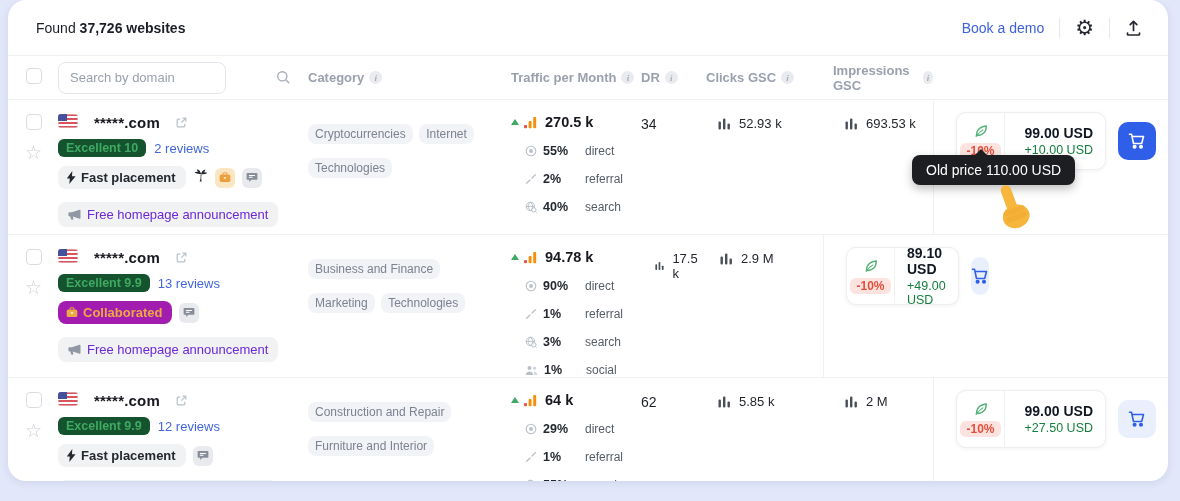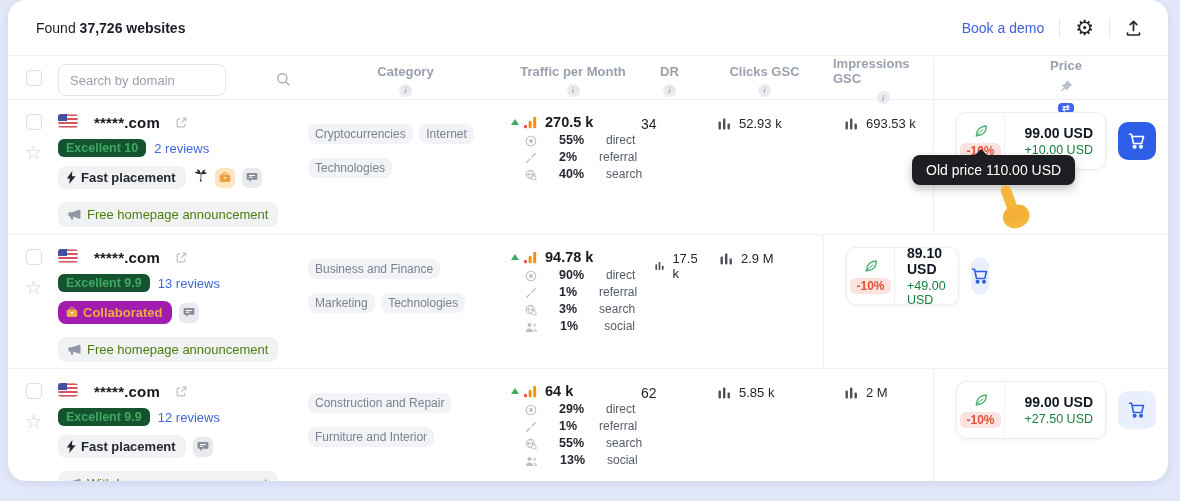--- a/index.html
+++ b/index.html
@@ -17,21 +17,21 @@
   .hdr-right { display:flex; align-items:center; gap:15px; }
   .demo-link { color:#3d62d9; font-size:14px; font-weight:500; cursor:pointer; text-decoration:none; }
   .vdiv { width:1px; height:20px; background:#e4e7ee; }
   .gear { font-size:21px; color:#23272e; line-height:1; cursor:pointer; }
   .iconbtn { display:flex; align-items:center; justify-content:center; cursor:pointer; }
 
   
   .grid { display:grid; grid-template-columns:50px 242px 203px 132px 63px 125px 110px 1fr; }
 
   .thead { height:44px; align-items:center; border-bottom:1px solid #eef0f4; }
-  .th { font-size:13px; color:#9aa1ad; font-weight:600; display:flex; align-items:center; gap:5px;flex-direction:column; }
+  .th { font-size:13px; color:#9aa1ad; font-weight:600; display:flex; align-items:center; gap:5px; }
   .th-cat { padding-left:8px; } .th-traffic { padding-left:8px; } .th-dr { padding-left:6px; }
   .th-clicks { padding-left:8px; } .th-impr { padding-left:10px; }
   .th-price { padding-left:30px; height:44px; border-left:1px solid #eef0f3; gap:7px; }
   .info-i { width:13px; height:13px; border-radius:50%; background:#e9ebef; color:#a6adb8;
             font:italic 700 9px "Liberation Serif", serif; display:inline-flex; align-items:center; justify-content:center; }
   .sort-badge { width:16px; height:16px; border-radius:4px; background:#3f66ef; color:#fff;
                 font-size:9px; display:inline-flex; align-items:center; justify-content:center; cursor:pointer; }
 
   .checkbox { width:16px; height:16px; border:1.5px solid #d9dde3; border-radius:4px; background:#fff;
               display:inline-block; cursor:pointer; }
@@ -59,33 +59,33 @@
                   border-radius:6px; padding:2px 8px; }
   .reviews { color:#4166dd; font-size:13px; font-weight:500; cursor:pointer; text-decoration:none; }
   .tags-line { display:flex; align-items:center; gap:7px; margin-top:9px; }
   .tag-pill { background:#f1f2f4; border-radius:8px; padding:4px 10px 4px 8px; font-size:13px; font-weight:600;
               color:#23272e; display:inline-flex; align-items:center; gap:5px; }
   .tag-pill.orange { background:#a21caf; color:#eca944;align-items:center; }
   .mini-badge { width:20px; height:20px; border-radius:6px; display:inline-flex; align-items:center; justify-content:center; }
   .mini-badge.orange { background:#fce6c2; }
   .mini-badge.gray { background:#e9eaee; }
   .announce-line { margin-top:13px; }
-  .announce-pill { background:#f1f2f4; border-radius:8px; padding:5px 10px; font-size:13px; color:#4d7c0f;
+  .announce-pill { background:#f1f2f4; border-radius:8px; padding:5px 10px; font-size:13px; color:#6d28d9;
                    display:inline-flex; align-items:center; gap:6px; }
 
   .c-category { padding:16px 10px 0 8px; line-height:2.1; }
   .cat-pill { display:inline; background:#f2f3f6; border-radius:8px; padding:3px 7px; font-size:12px;
               color:#7b8290; box-decoration-break:clone; -webkit-box-decoration-break:clone; margin-right:2px; }
 
   .c-traffic { padding-left:8px; }
   .traffic-head { display:flex; align-items:center; gap:5px; }
   .tri-up { width:0; height:0; border-left:4px solid transparent; border-right:4px solid transparent;
             border-bottom:6px solid #3fa963; }
   .traffic-val { font-size:14.5px; font-weight:700; color:#17191f; margin-left:2px; }
-  .bd-line { display:flex; align-items:flex-end; gap:22px; margin-top:3px; padding-left:14px; }
+  .bd-line { display:flex; align-items:center; gap:6px; margin-top:14px; padding-left:14px; }
   .bd-line svg { flex:0 0 auto; }
   .bd-pct { width:36px; font-size:12.5px; font-weight:700; color:#23272e; }
   .bd-label { font-size:12px; color:#555c66; }
 
   .c-dr { padding-left:6px; padding-top:16px; font-size:14px; color:#1d2026; }
   .c-clicks { padding-left:20px; padding-top:16px; }
   .c-impr { padding-left:22px; padding-top:16px; }
   .metric { display:flex; align-items:center; gap:8px; font-size:13px; color:#23272e; }
 
   .c-price { border-left:1px solid #eef0f3; padding:12px 0 0 22px; display:flex; align-items:flex-start; }
@@ -156,27 +156,20 @@
         <span class="info-i">i</span>
       </div>
     <div class="th th-clicks">
         <span>Clicks GSC</span>
         <span class="info-i">i</span>
       </div>
     <div class="th th-impr">
         <span>Impressions GSC</span>
         <span class="info-i">i</span>
       </div>
-    <div class="th th-price">
-        <span>Price</span>
-      <span><svg width="13" height="13" viewBox="0 0 13 13" fill="#b9bfc9">
-            <path d="M7.8.9 12 5.1 10.8 6.3l-.4-.3L7.9 8.5c.2.8 0 1.7-.6 2.3L4.9 8.4 2 11.3l-.9-.9L4 7.5 1.6 5.1c.6-.6 1.5-.8 2.3-.6L6.4 2l-.3-.3L7.3.5Z"></path>
-          </svg></span>
-      <span class="sort-badge">⇄</span>
-    </div>
   </div>
 
   <div class="grid row row-1">
     <div class="cell c-check">
       <span class="checkbox"></span>
       <span class="star">☆</span>
     </div>
     <div class="cell c-domain">
       <div class="domain-line">
         <span class="flag"></span>

